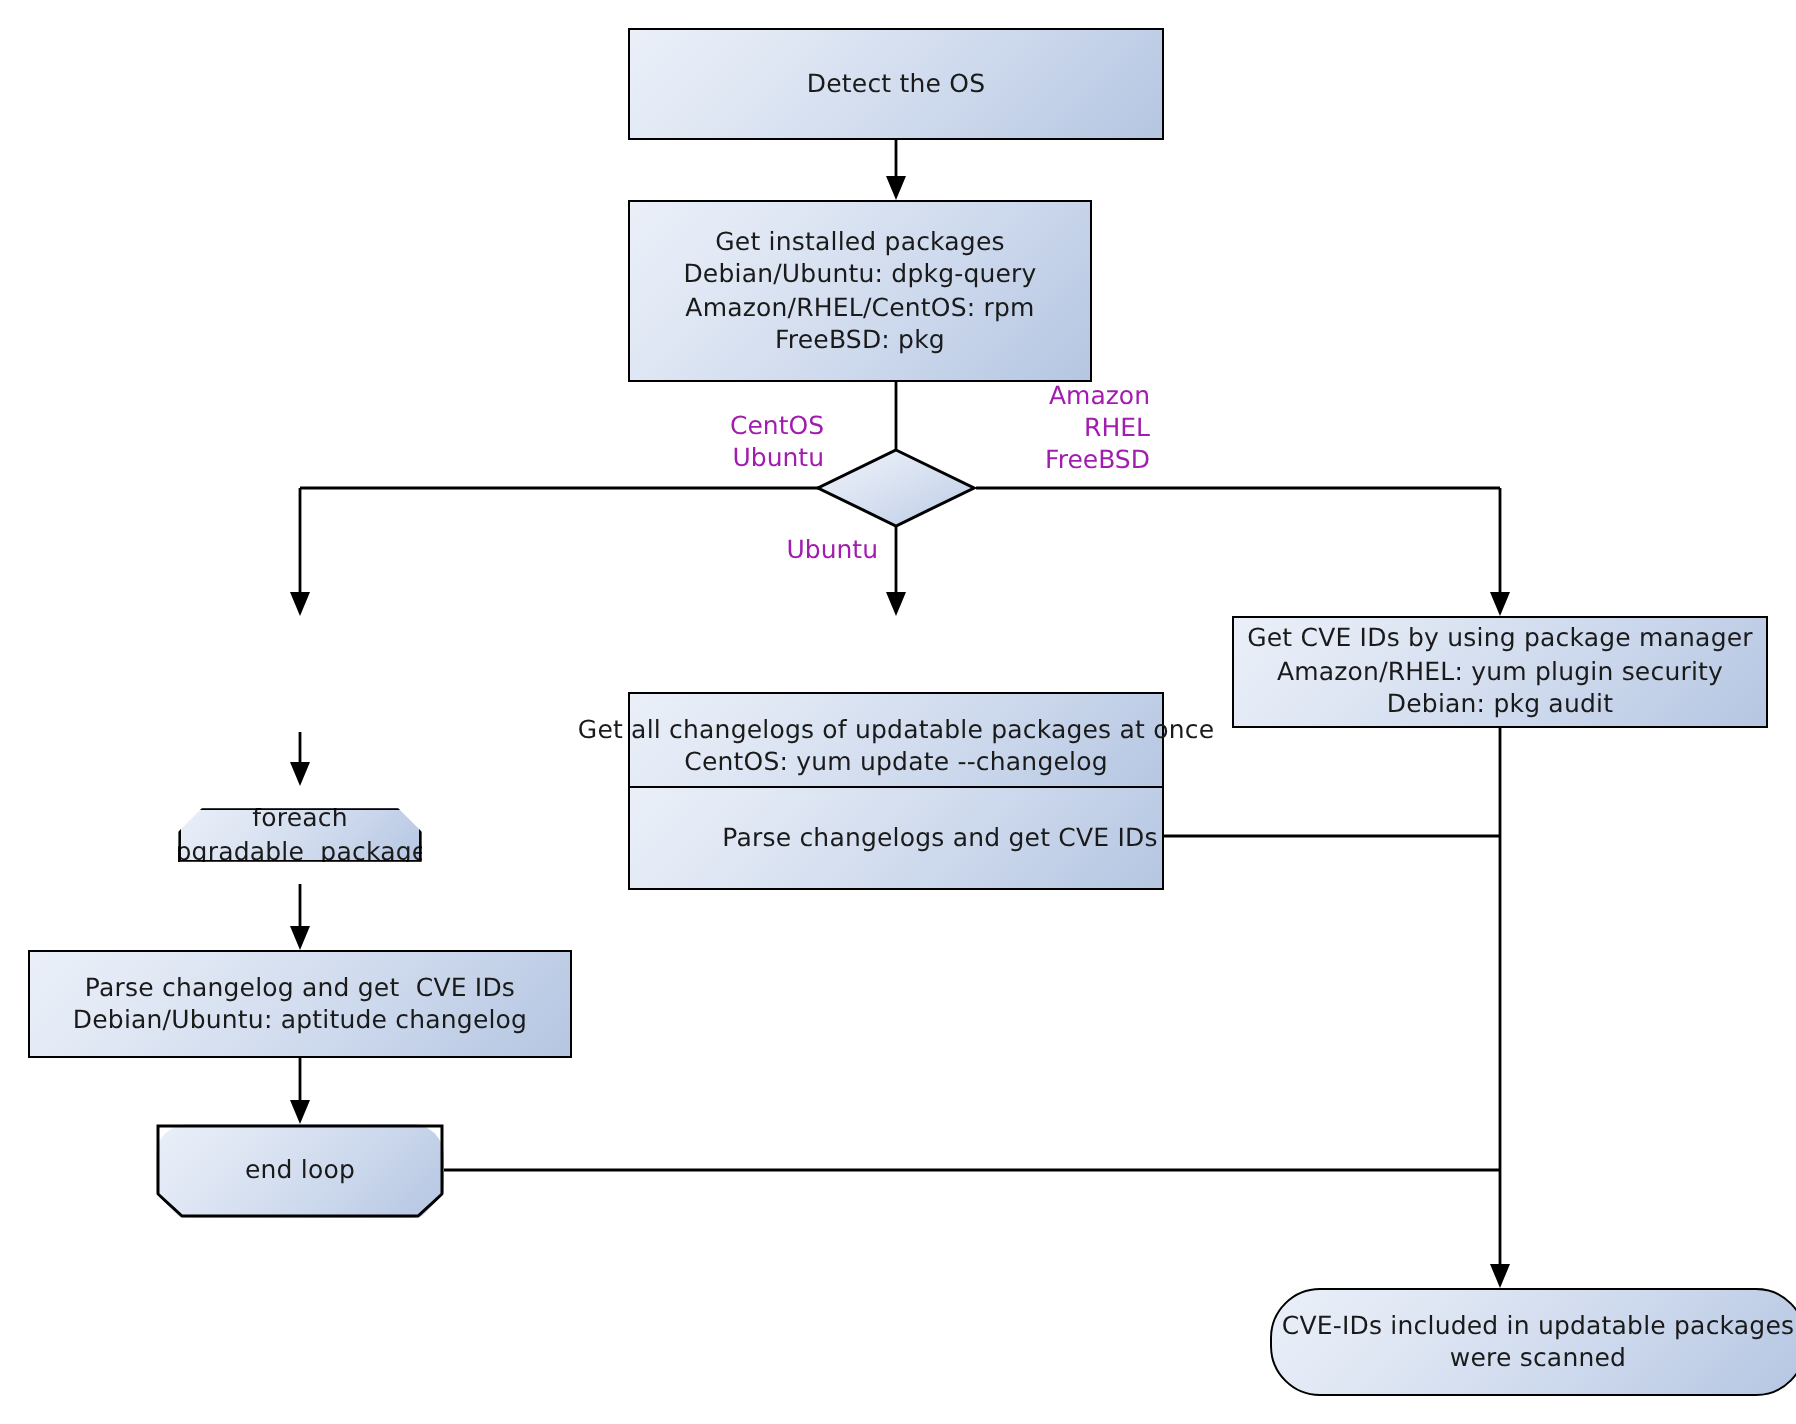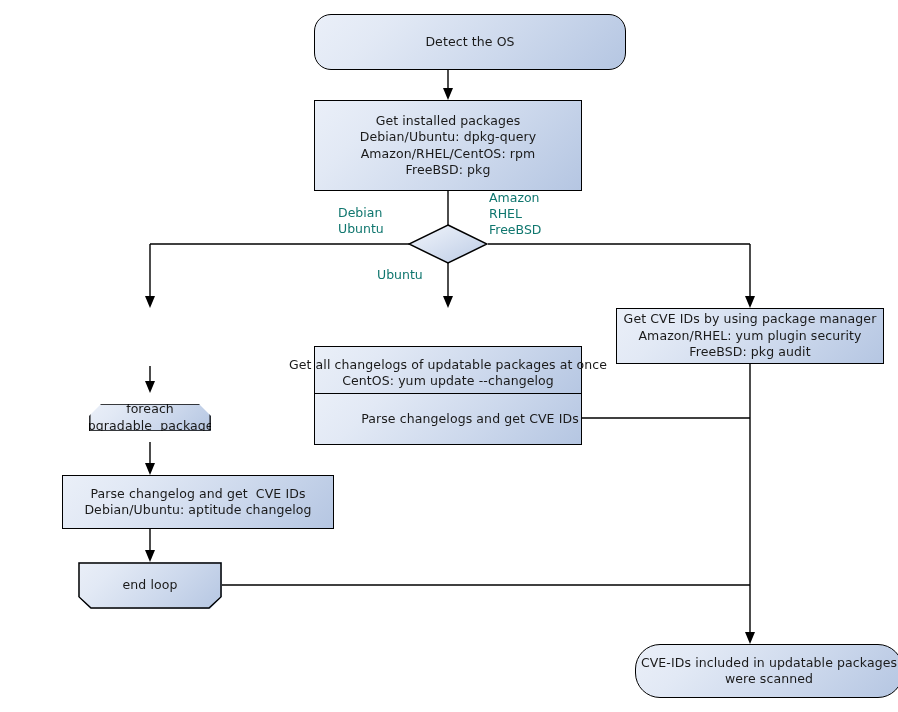--- a/index.html
+++ b/index.html
@@ -71,20 +71,21 @@
   }
   .node.loop-end .loop-face {
     width: 100%;
     height: 100%;
     display: flex;
     align-items: center;
     justify-content: center;
     background: linear-gradient(135deg, #eaeff8 0%, #e2e9f5 22%, #ccd8ec 62%, #b5c6e2 100%);
     clip-path: polygon(0 0, 100% 0, 100% calc(100% - 12px), calc(100% - 12px) 100%, 12px 100%, 0 calc(100% - 12px));
     position: relative;
+    border-radius: 16px;
   }
   .node.loop-end {
     border: none;
     background: none;
     padding: 0;
   }
   .loop-outline {
     position: absolute;
     left: 0;
     top: 0;
@@ -115,23 +116,23 @@
   .diamond .dshape polygon {
     fill: url(#diamondGrad);
     stroke: #000000;
     stroke-width: 1.5;
   }
   
   .edge-label {
     position: absolute;
     font-size: 12.5px;
     line-height: 16px;
-    color: #0f766e;
+    color: #a21caf;
     white-space: pre;
-    text-align: left;
+    text-align: right;
   }
 </style>
 </head>
 <body>
 
 <div id="diagram">
 
   <svg id="edges" viewBox="0 0 898 712" width="898" height="712">
     <defs>
       <linearGradient id="diamondGrad" x1="0" y1="0" x2="1" y2="1">
@@ -173,58 +174,58 @@
 
     <line x1="582" y1="418" x2="750" y2="418"></line>
 
     <line x1="750" y1="364" x2="750" y2="636"></line>
 
     <line x1="222" y1="585" x2="750" y2="585"></line>
 
     <polygon class="arrowhead" points="750,644 745,632 755,632"></polygon>
   </svg>
 
-  <div class="node" style="left:314px; top:14px; width:312px; height:56px;border-radius:17px;">
+  <div class="node" style="left:314px; top:14px; width:268px; height:56px;">
     <span class="label">Detect the OS</span>
   </div>
 
-  <div class="node" style="left:314px; top:100px; width:268px; height:91px;">
+  <div class="node" style="left:314px; top:100px; width:232px; height:91px;">
     <span class="label">Get installed packages
 Debian/Ubuntu: dpkg-query
 Amazon/RHEL/CentOS: rpm
 FreeBSD: pkg</span>
   </div>
 
   <div class="diamond" style="left:408px; top:224px;">
     <svg class="dshape" viewBox="0 0 80 40" width="80" height="40">
       <polygon points="40,1 79,20 40,39 1,20"></polygon>
     </svg>
   </div>
 
-  <div class="edge-label" style="left:338px; top:205px; width:74px;">Debian
+  <div class="edge-label" style="left:338px; top:205px; width:74px;">CentOS
 Ubuntu</div>
 
   <div class="edge-label" style="left:489px; top:190px; width:86px;">Amazon
 RHEL
 FreeBSD</div>
 
   <div class="edge-label" style="left:377px; top:267px; width:62px;">Ubuntu</div>
 
 
   <div class="node loop-start" style="left:78px; top:393px; width:144px; height:49px;">
     <div class="loop-face">
       <span class="label">foreach
 upgradable  packages</span>
       <svg class="loop-outline" viewBox="0 0 144 49" width="144" height="49" preserveAspectRatio="none">
         <polygon points="12,1 132,1 143,12 143,48 1,48 1,12"></polygon>
       </svg>
     </div>
   </div>
 
-  <div class="node" style="left:14px; top:475px; width:272px; height:54px;margin-left:48px;">
+  <div class="node" style="left:14px; top:475px; width:272px; height:54px;">
     <span class="label">Parse changelog and get  CVE IDs
 Debian/Ubuntu: aptitude changelog</span>
   </div>
 
   <div class="node loop-end" style="left:78px; top:562px; width:144px; height:47px;">
     <div class="loop-face">
       <span class="label">end loop</span>
       <svg class="loop-outline" viewBox="0 0 144 47" width="144" height="47" preserveAspectRatio="none">
         <polygon points="1,1 143,1 143,35 131,46 13,46 1,35"></polygon>
       </svg>
@@ -236,21 +237,21 @@
 CentOS: yum update --changelog</span>
   </div>
 
   <div class="node" style="left:314px; top:393px; width:268px; height:52px;padding-left:44px;">
     <span class="label">Parse changelogs and get CVE IDs</span>
   </div>
 
   <div class="node" style="left:616px; top:308px; width:268px; height:56px;">
     <span class="label">Get CVE IDs by using package manager
 Amazon/RHEL: yum plugin security
-FreeBSD: pkg audit</span>
+Debian: pkg audit</span>
   </div>
 
   <div class="node" style="left:635px; top:644px; width:268px; height:54px;border-radius:25px;">
     <span class="label">CVE-IDs included in updatable packages
 were scanned</span>
   </div>
 
 </div>
 
 </body></html>

